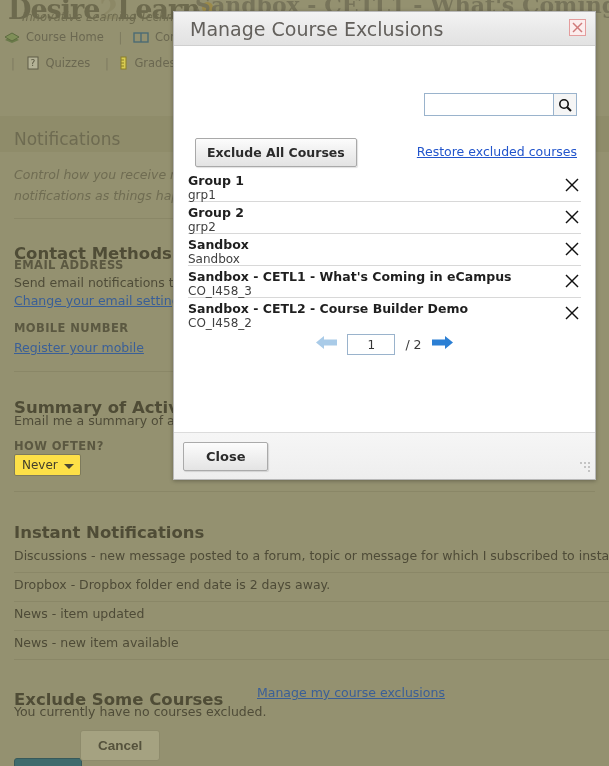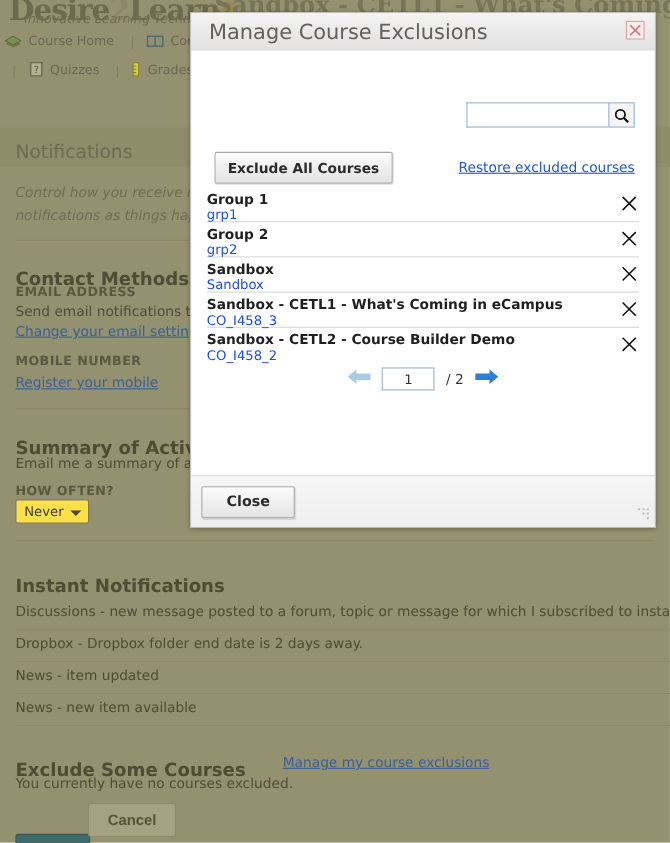--- a/index.html
+++ b/index.html
@@ -174,21 +174,21 @@
     position: relative; height: 32px;
     border-bottom: 1px solid #d8d8d8;
     padding: 3px 0 0 0;
   }
   .course-row:first-child { border-top: none; }
   .course-name {
     font-size: 12.5px; font-weight: bold; color: #1f1f1f;
     line-height: 15px; white-space: nowrap;
   }
   .course-code {
-    font-size: 12px; color: #1d4ed8; line-height: 15px; white-space: nowrap;
+    font-size: 12px; color: #404040; line-height: 15px; white-space: nowrap;
   }
   .row-x {
     position: absolute; right: 2px; top: 7px;
     width: 14px; height: 14px; cursor: pointer;
   }
 
   .pager {
     position: absolute; left: 0; right: 0; top: 288px;
     display: flex; align-items: center; justify-content: center; gap: 10px;
   }

